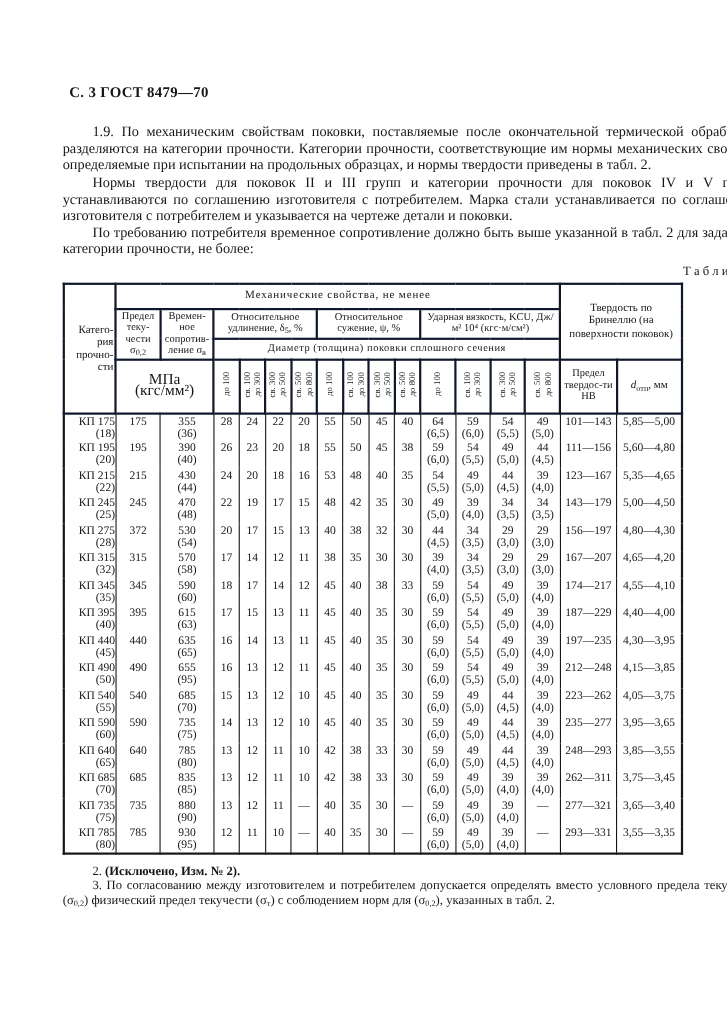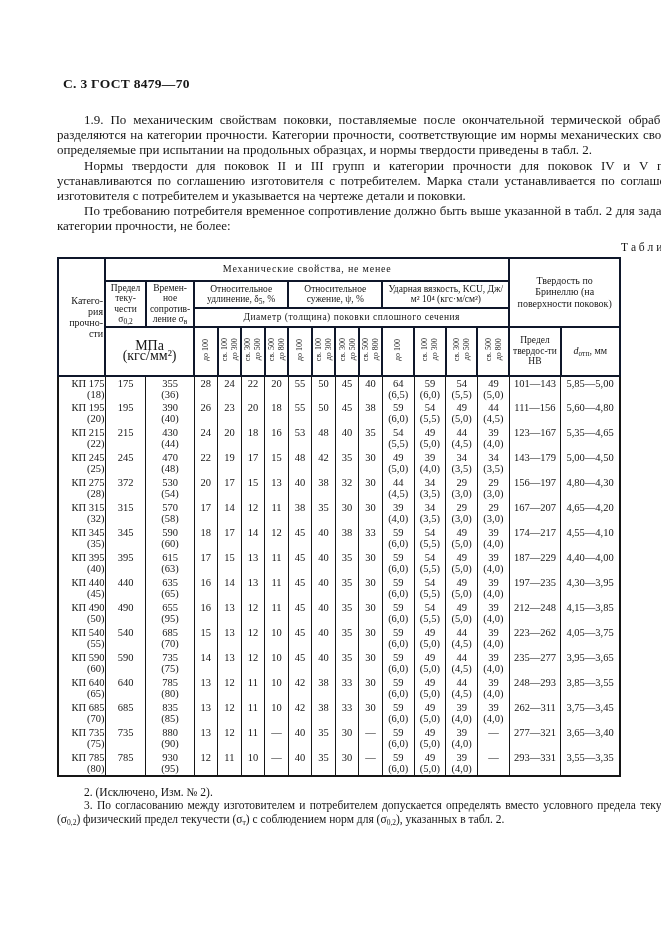--- a/index.html
+++ b/index.html
@@ -42,21 +42,21 @@
              border-top:none; border-bottom:none;
              text-align:center; vertical-align:top;
              padding:1px 0 0 0; font-size:10.5px; line-height:11.4px; }
   tbody tr { height:25px; }
   .cat-cell { text-align:right; padding-left:4px !important; white-space:nowrap; }
   .cat-cell .cat2 { padding-left:9px; }
 
   .notes { margin-top:9px; font-size:11.5px; line-height:13.8px; }
   .note-title { text-indent:27px; letter-spacing:0.5px; }
   .note { margin:0; text-indent:27px; text-align:justify; }
-  .note b { font-weight:normal; }
+  .note b { font-weight:bold; }
 
   .page-number { text-align:right; font-size:12.5px; margin-top:11px; }
 </style>
 </head>
 <body>
 
 <div class="page">
 
   <div class="doc-header">С. 3 ГОСТ 8479—70</div>
 

